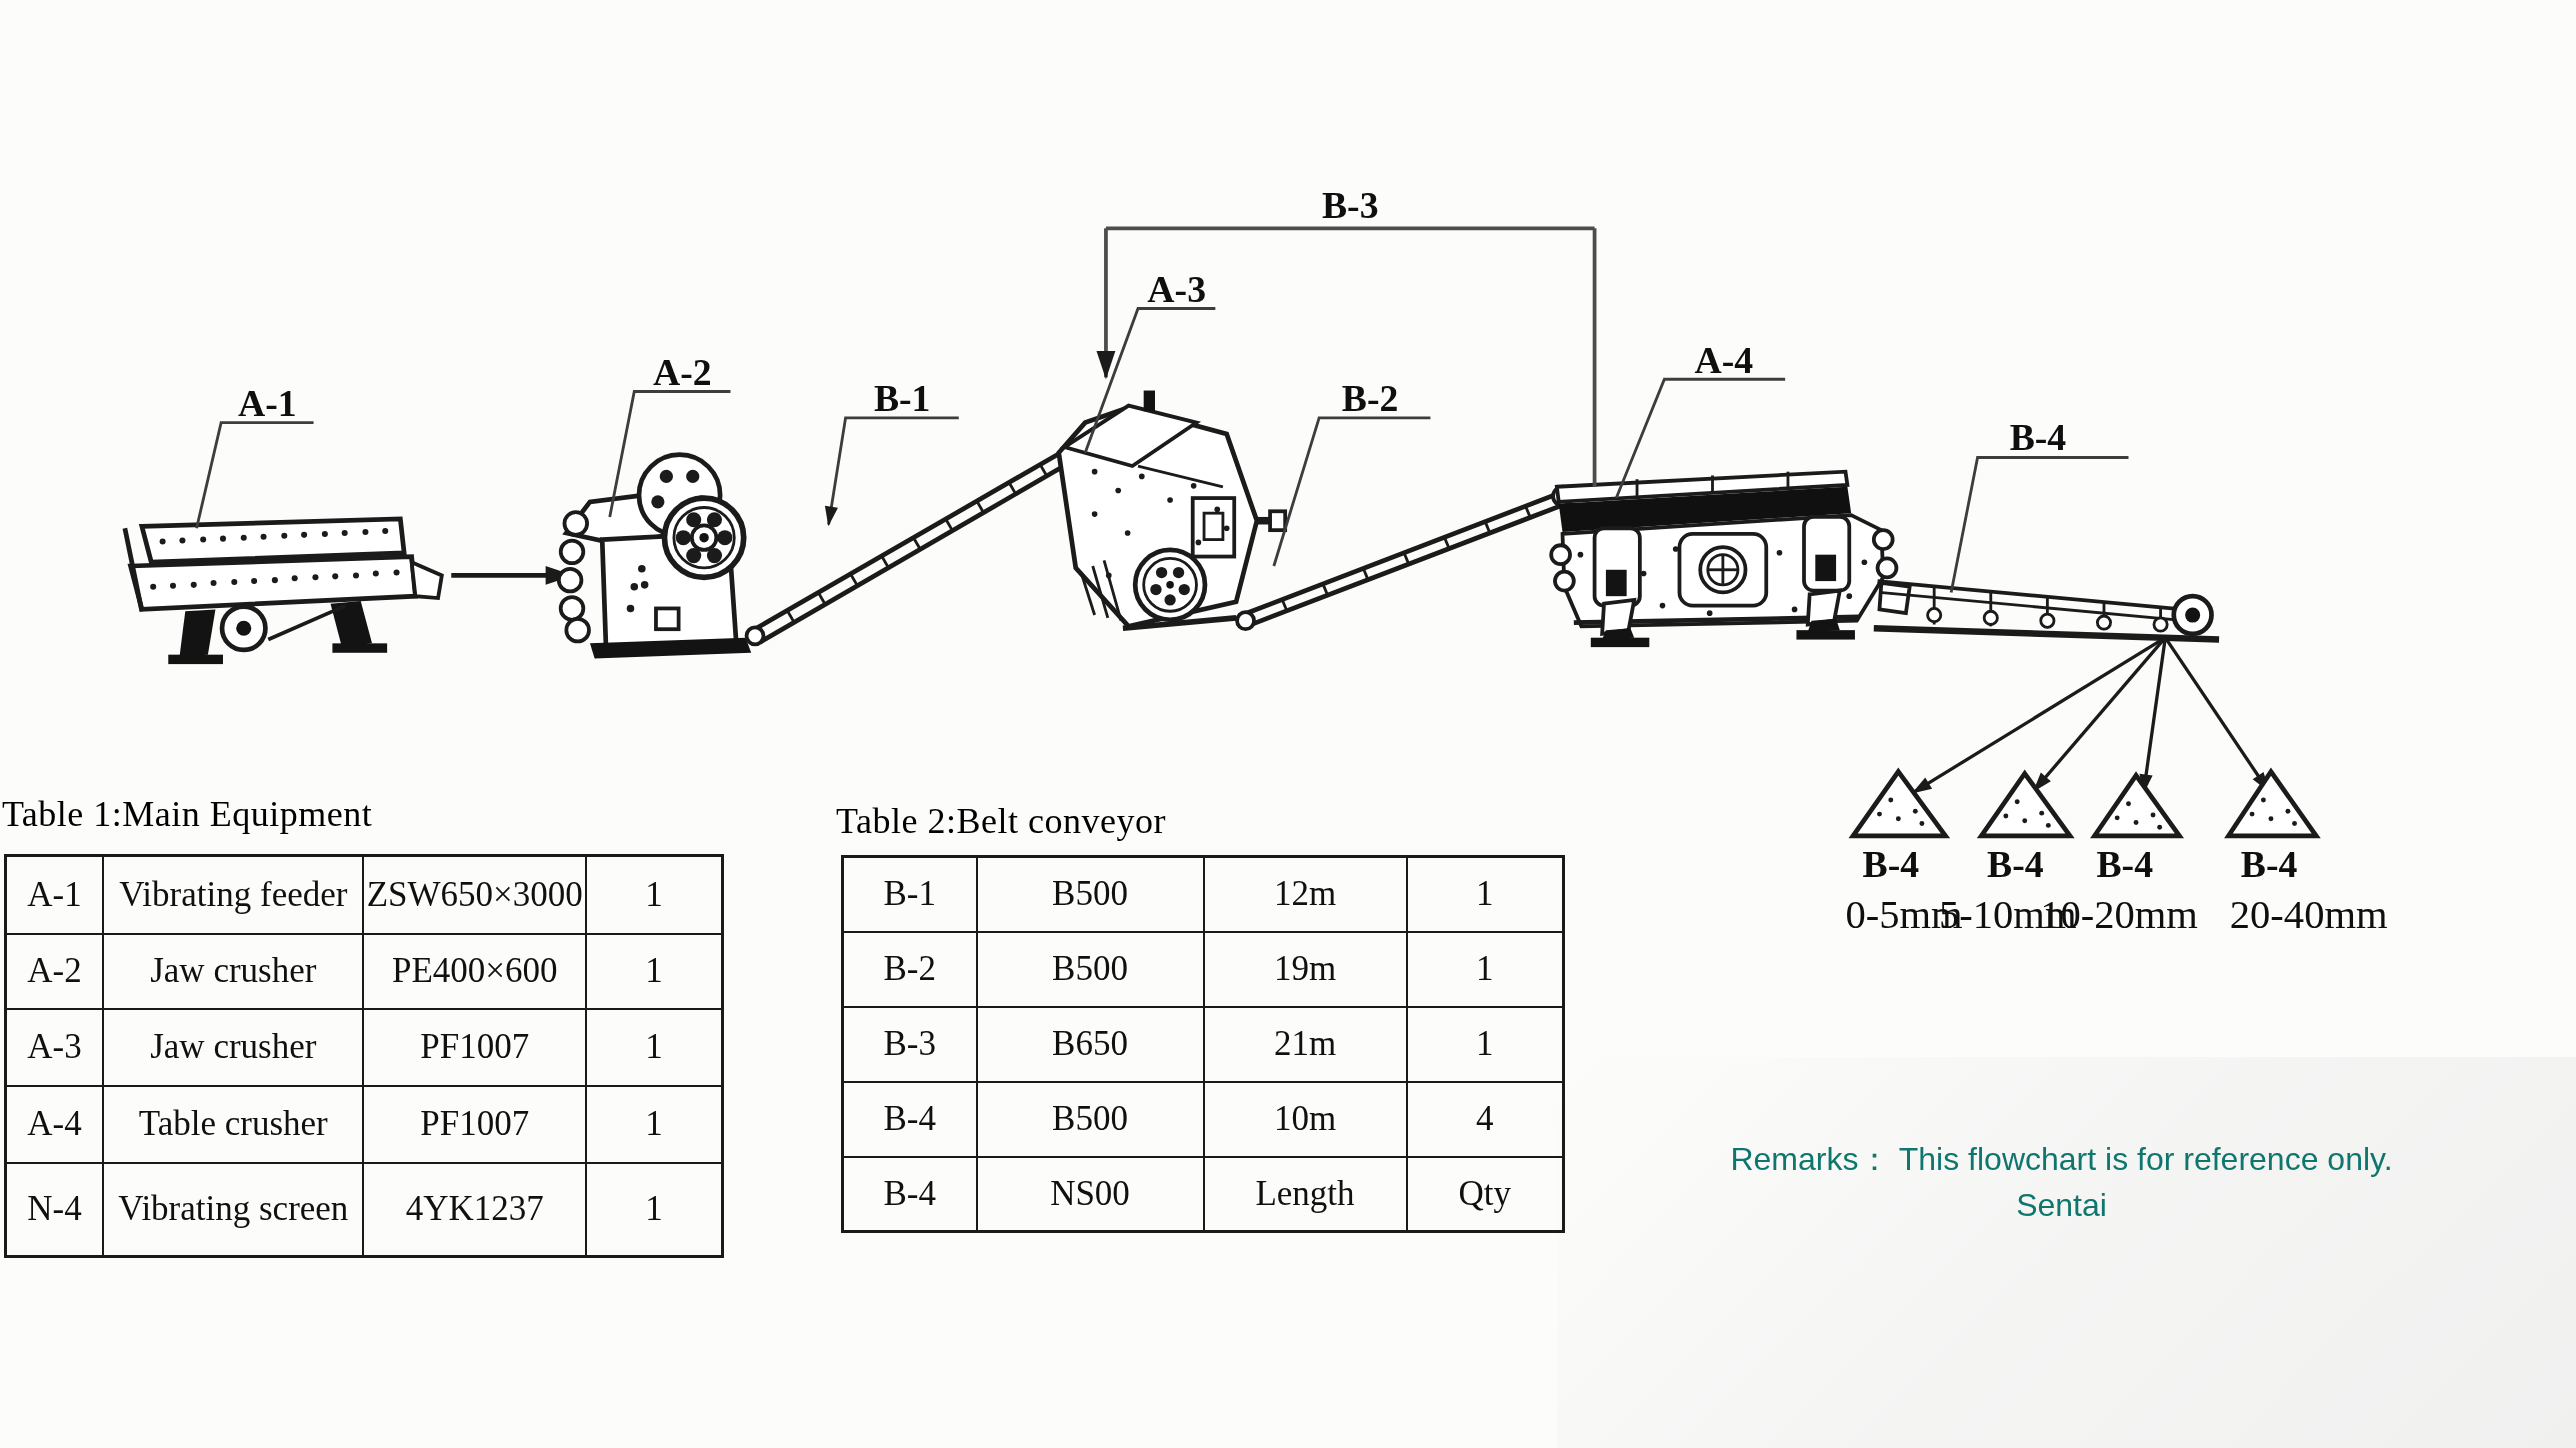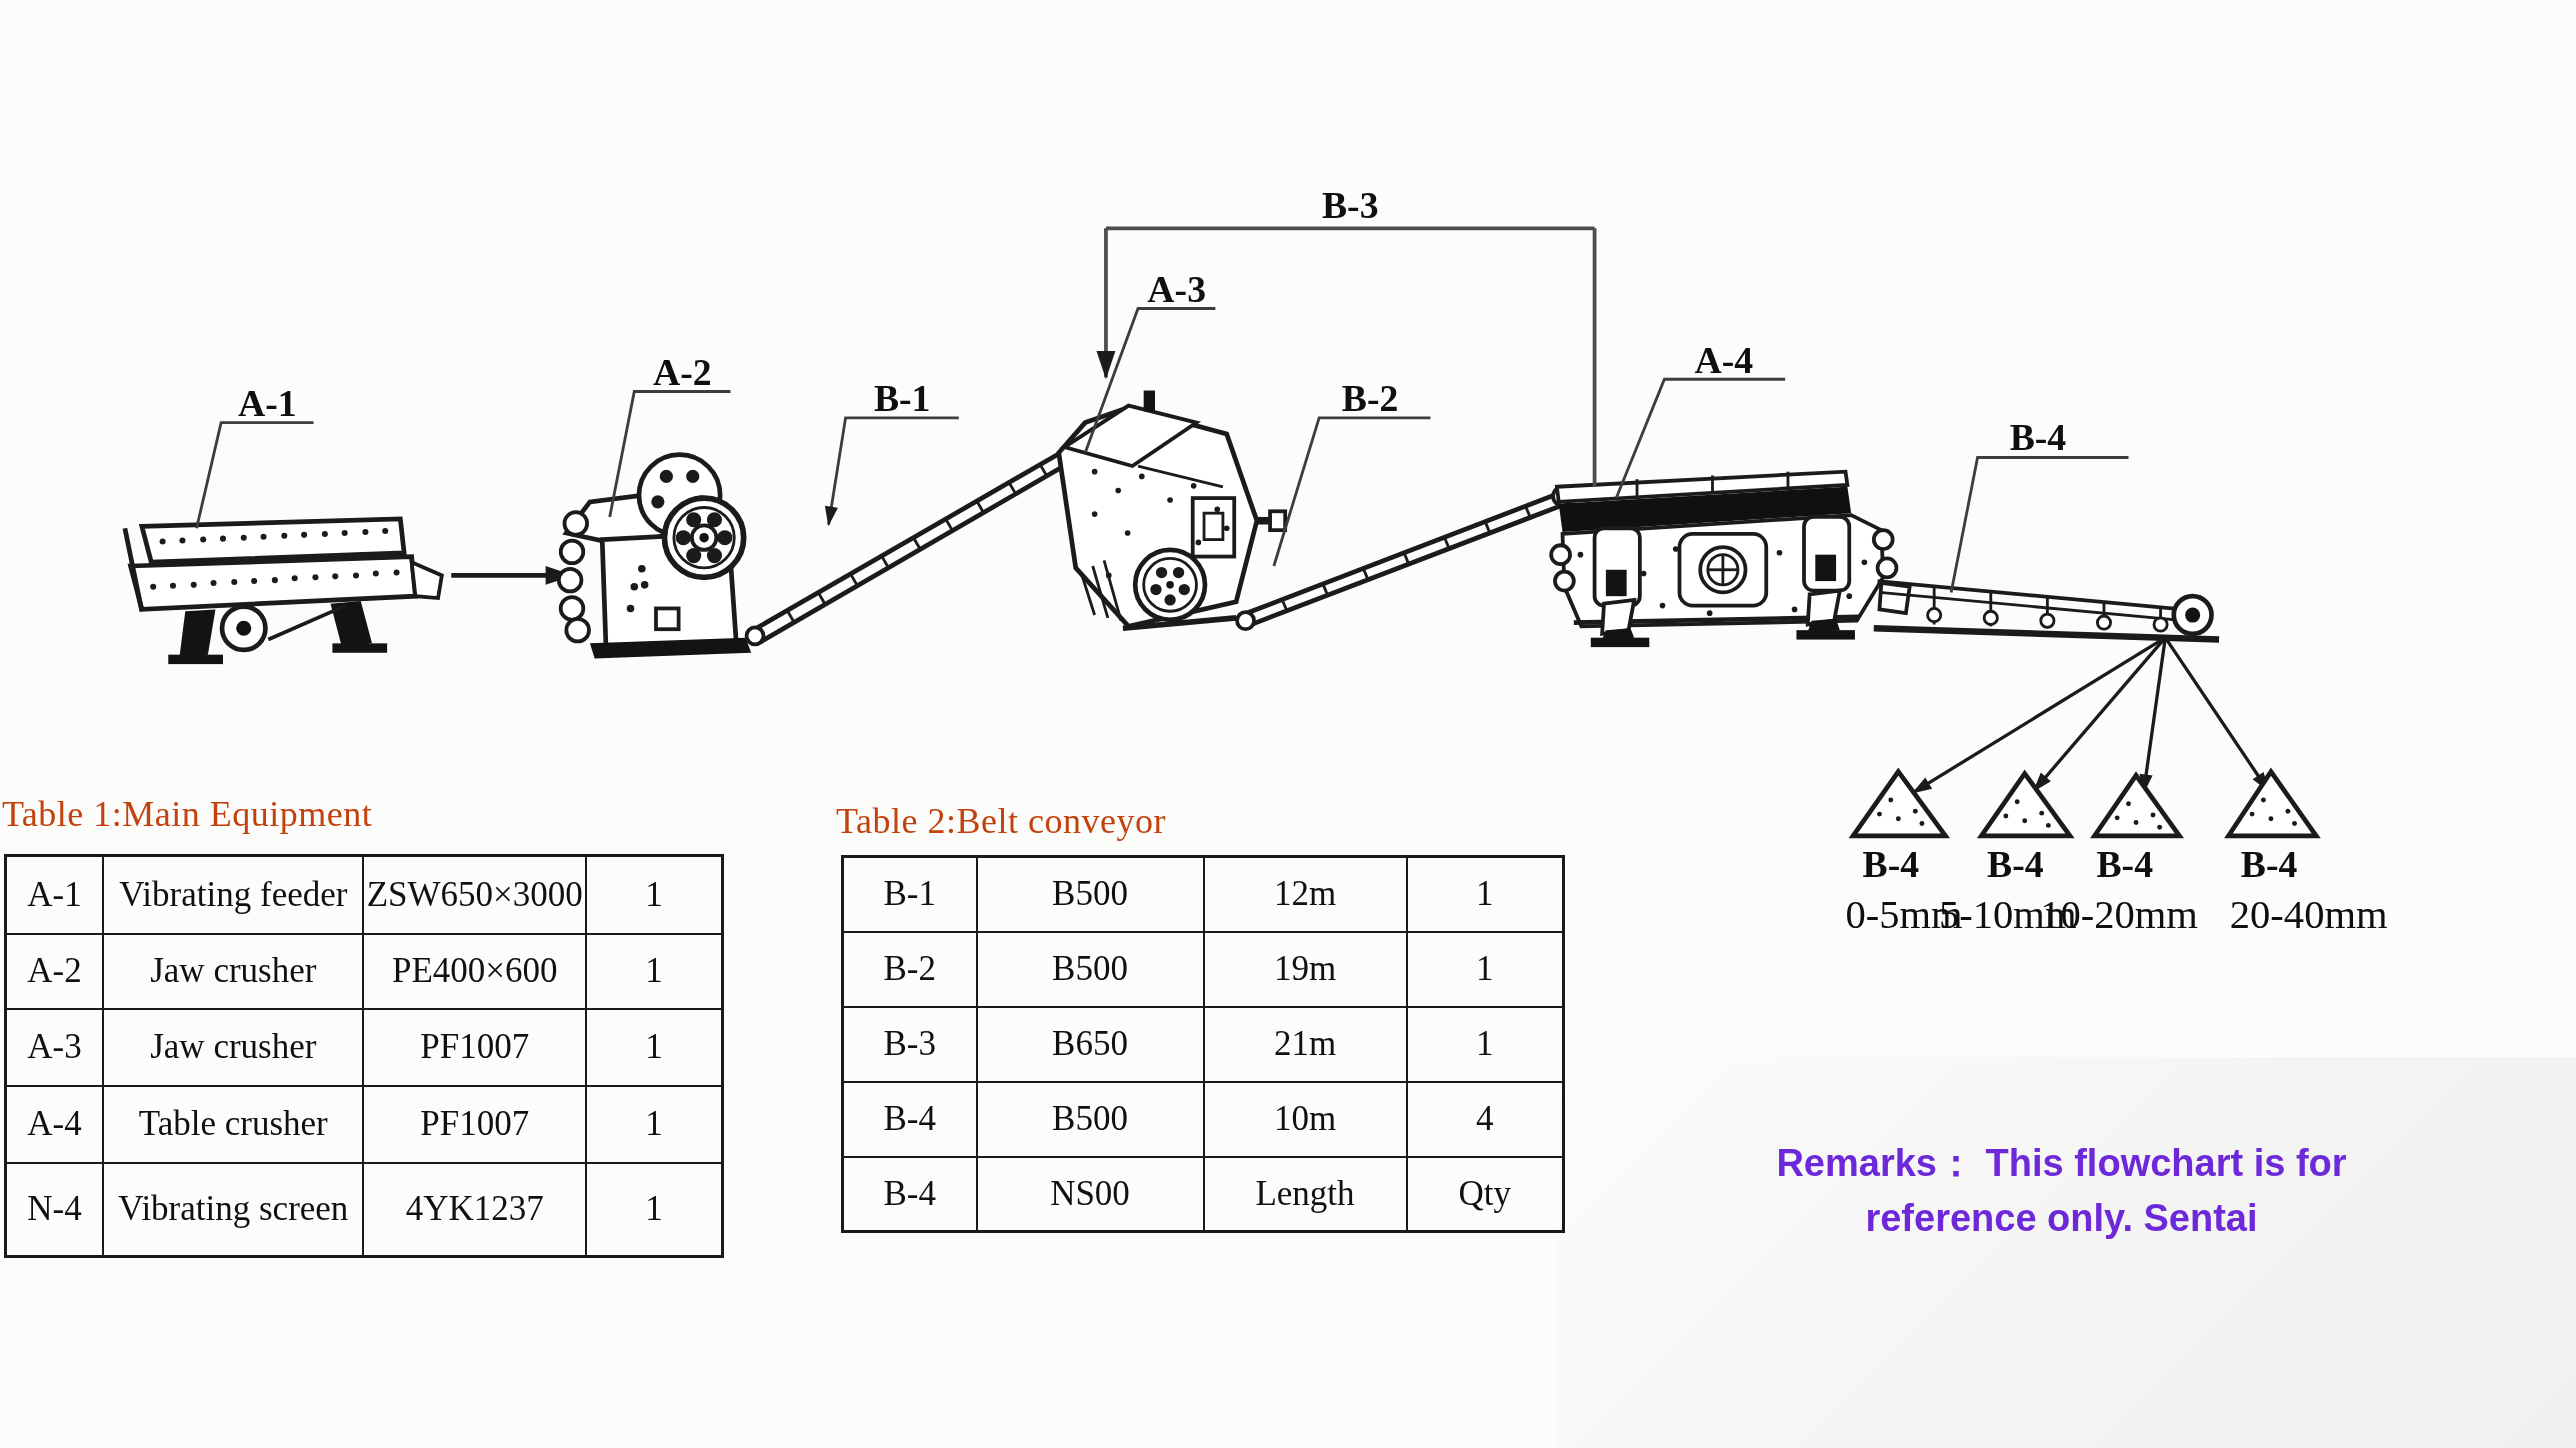--- a/index.html
+++ b/index.html
@@ -12,21 +12,21 @@
   .sheet{position:absolute;inset:0;}
   .tint{
     position:absolute;left:1557px;top:1057px;width:1019px;height:392px;
     background:linear-gradient(135deg, rgba(0,0,0,0) 0%, rgba(20,20,25,0.035) 55%, rgba(20,20,25,0.05) 100%);
     pointer-events:none;
   }
   svg.diagram{position:absolute;left:0;top:0;}
 
   
   .tbl-title{
-    position:absolute;font-size:36px;letter-spacing:0.5px;color:#c2410c;
+    position:absolute;font-size:36px;letter-spacing:0.5px;color:#000000;
     font-family:"Liberation Serif", serif;white-space:nowrap;
   }
   table.scan{
     position:absolute;border-collapse:collapse;table-layout:fixed;
     background:transparent;
   }
   table.scan td{
     border:2.8px solid #1a1a1a;text-align:center;vertical-align:middle;
     font-size:35px;color:#101010;padding:0;overflow:hidden;white-space:nowrap;
   }
@@ -38,22 +38,22 @@
   #table1 tr:nth-child(4){height:77px;}
   #table1 tr:nth-child(5){height:94px;}
   #table2{left:841px;top:855px;width:721px;}
   #table2 tr{height:75px;}
   #title1{left:1.9px;top:793px;}
   #title2{left:836px;top:800px;text-align:center;}
 
   
   .remarks{
     position:absolute;left:1689px;top:1136px;width:745px;
-    font-family:"Liberation Sans", sans-serif;font-weight:700;
-    font-size:38px;line-height:1.45;color:#6d28d9;text-align:center;
+    font-family:"Liberation Sans", sans-serif;font-weight:400;
+    font-size:32px;line-height:1.45;color:#0f766e;text-align:center;
   }
 
   
   .ink{stroke:#1b1b1b;fill:none;}
   .wfill{fill:#ffffff;stroke:#1b1b1b;}
   .dark{fill:#131313;stroke:none;}
   .leader{stroke:#3d3d3d;stroke-width:3;fill:none;}
   .b3line{stroke:#4d4d4d;stroke-width:4;fill:none;}
   text.eq{
     font-family:"Liberation Serif", serif;font-weight:bold;font-size:40px;

